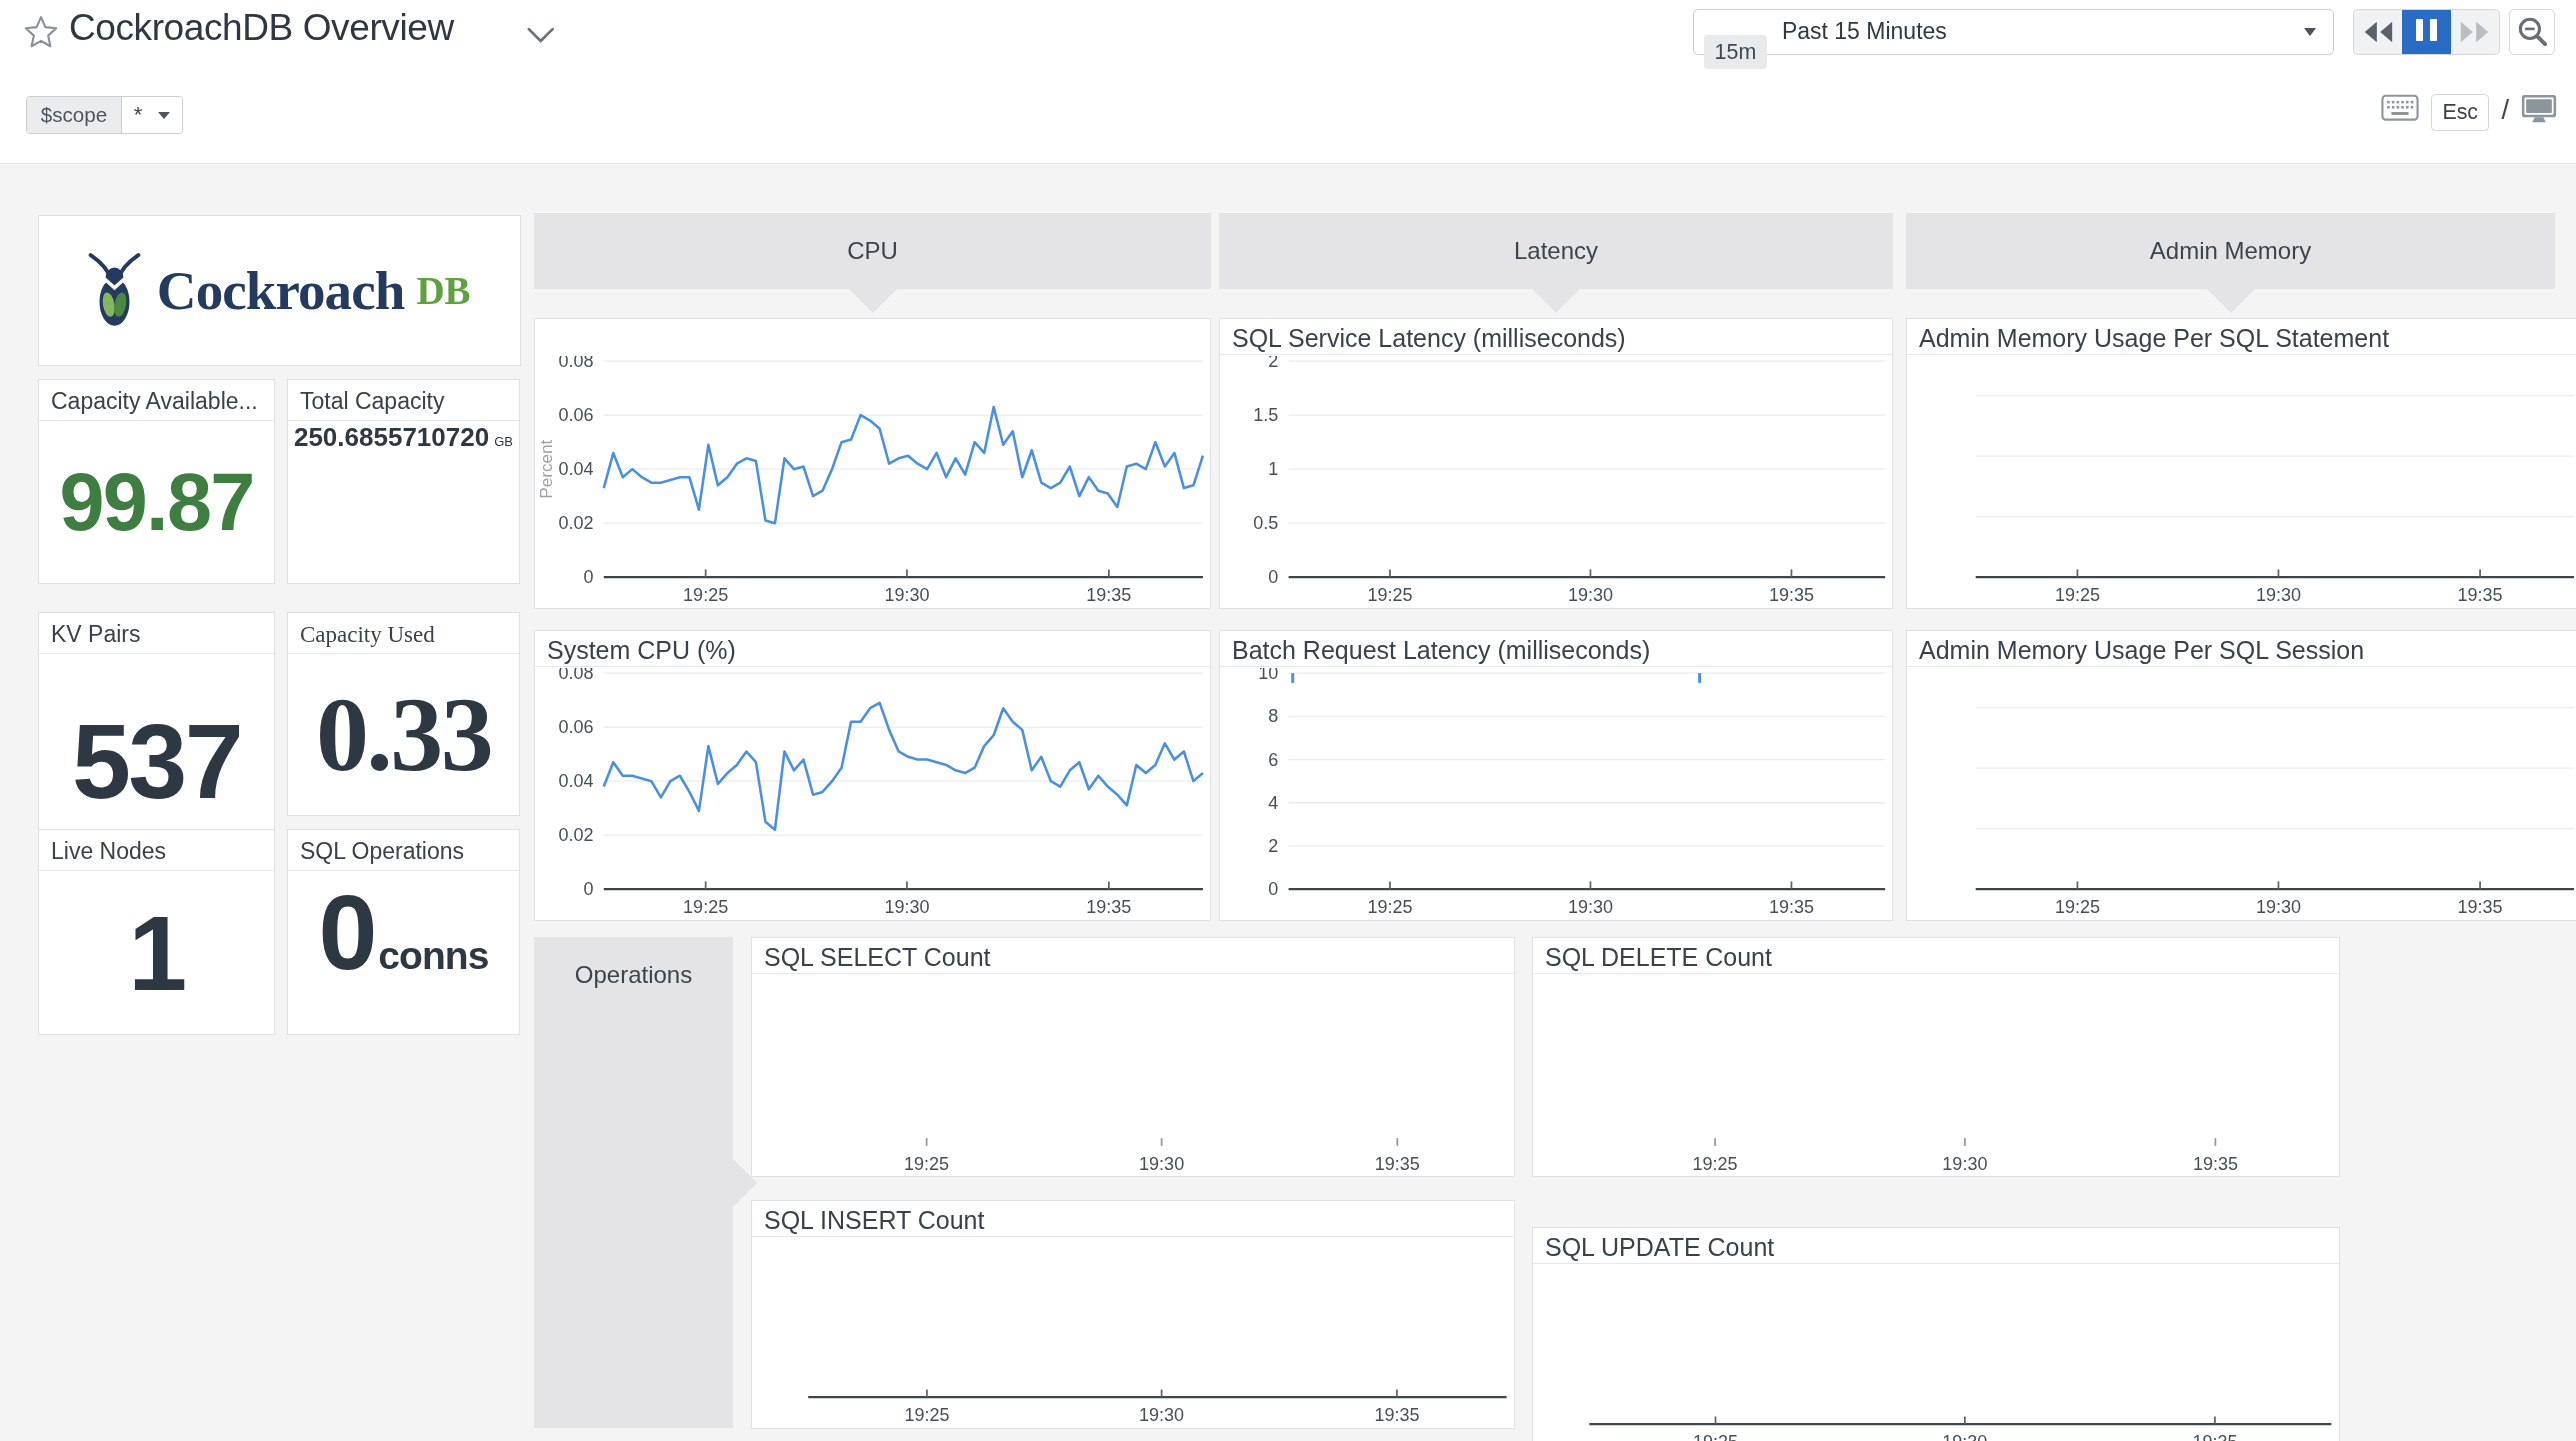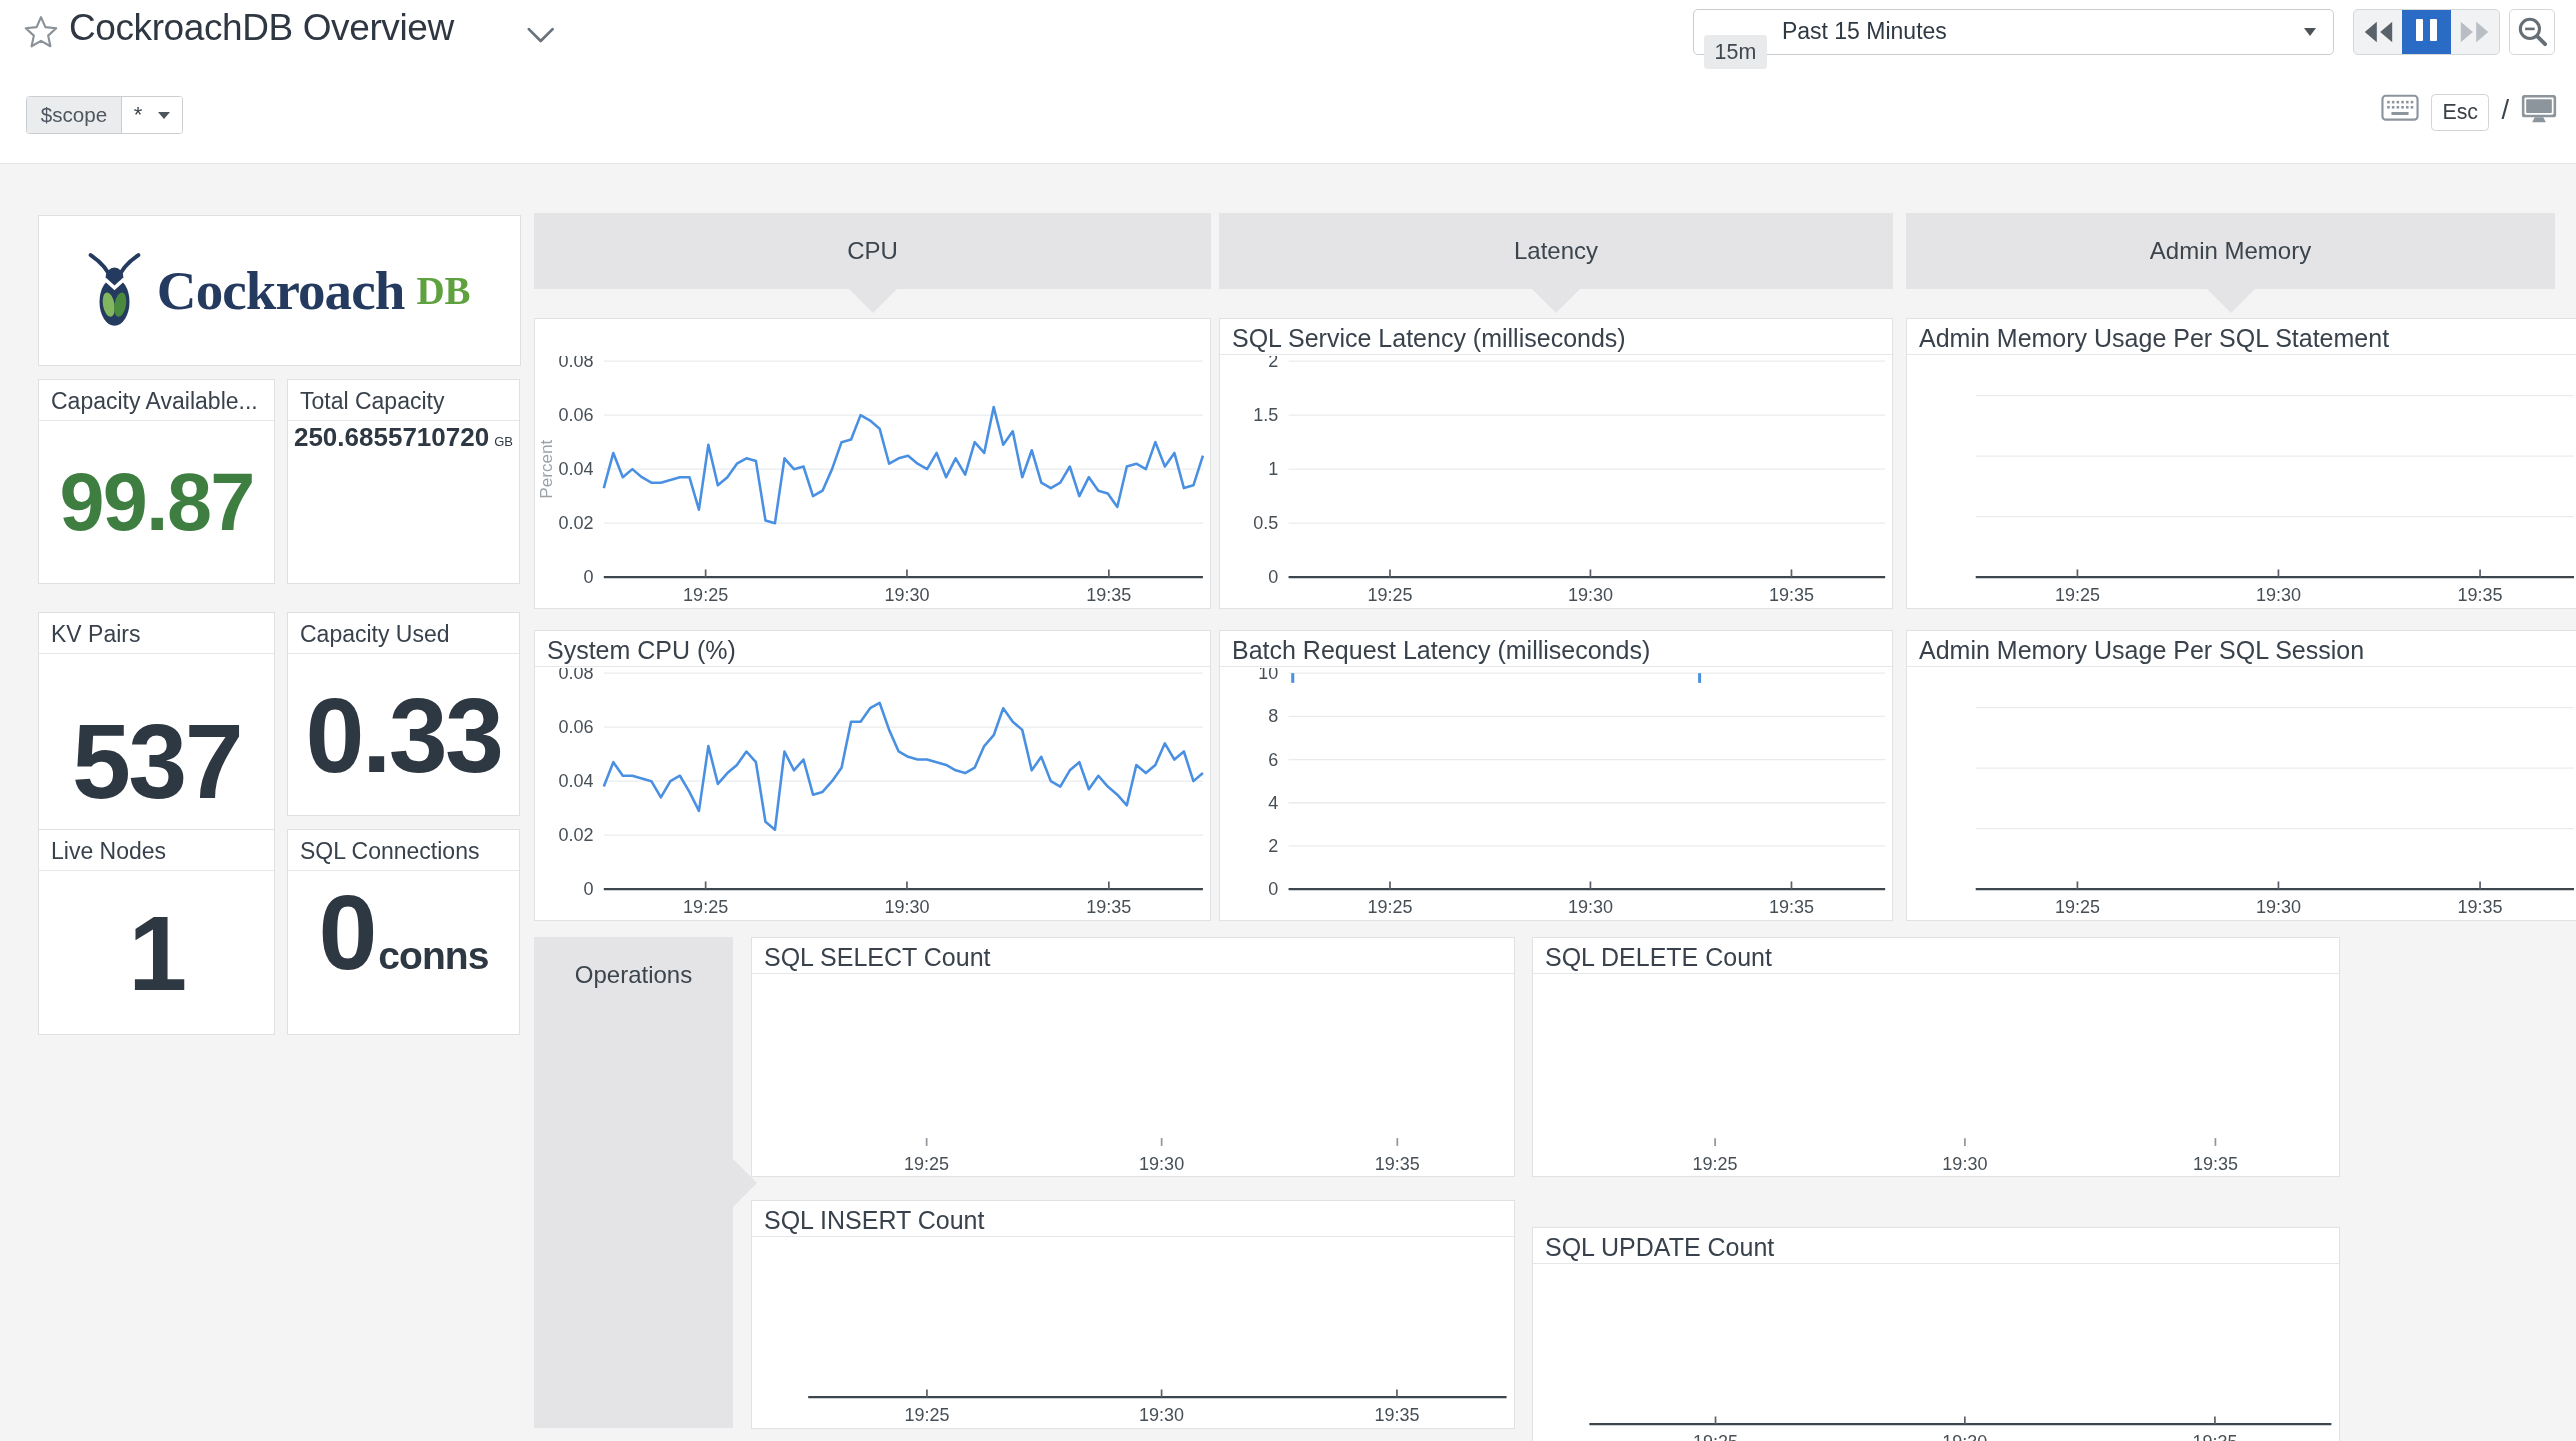--- a/index.html
+++ b/index.html
@@ -56,21 +56,21 @@
   .v-big { font-size:81px; letter-spacing:-1.7px; }
   .v-med { font-size:26px; letter-spacing:0; }
   .green { color:#3e7e41; }
   .unit-sm { font-size:13px; font-weight:normal; margin-left:5.1px; color:#2e3842; }
   .unit-lg { font-size:39px; font-weight:bold; margin-left:3.4px; color:#2e3842; letter-spacing:-0.9px; }
   .baseline-row { display:flex; align-items:baseline; }
 
   #card-s0 { left:38px;  top:215px; width:237px; height:205px; }
   #card-s1 { left:287px; top:215px; width:233px; height:205px; }
   #card-s2 { left:38px;  top:448px; width:237px; height:256px; }
-  #card-s3 { left:287px; top:448px; width:233px; height:204px; }
+  #card-s3 { left:287px; top:448px; width:233px; height:204px;font-family:Liberation Serif, serif; }
   #card-s4 { left:38px;  top:665px; width:237px; height:206px; }
   #card-s5 { left:287px; top:665px; width:233px; height:206px; }
 
   
   .group-header { position:absolute; height:76px; background:#e4e4e6; display:flex; align-items:center; justify-content:center; }
   .group-header .glabel { font-size:24px; color:#3c454d; }
   .group-header::after { content:""; position:absolute; left:50%; bottom:-24px; transform:translateX(-50%);
     border-left:24px solid transparent; border-right:24px solid transparent; border-top:24px solid #e4e4e6; z-index:3; }
   #gh-cpu { left:534px; top:49px; width:677px; }
   #gh-latency { left:1219px; top:49px; width:674px; }
@@ -223,21 +223,21 @@
           <span class="stat-value v-huge">0.33</span>
         </div>
     </div>
     <div class="card stat-card" id="card-s4">
       <div class="stat-title">Live Nodes</div>
       <div class="stat-body">
           <span class="stat-value v-huge">1</span>
         </div>
     </div>
     <div class="card stat-card" id="card-s5">
-      <div class="stat-title">SQL Connections</div>
+      <div class="stat-title">SQL Operations</div>
       <div class="stat-body baseline-row">
         <span class="stat-value v-huge">0</span>
         <span class="unit-lg">conns</span>
       </div>
     </div>
 
     <div class="group-header" id="gh-cpu">
       <span class="glabel">CPU</span>
     </div>
     <div class="group-header" id="gh-latency">

